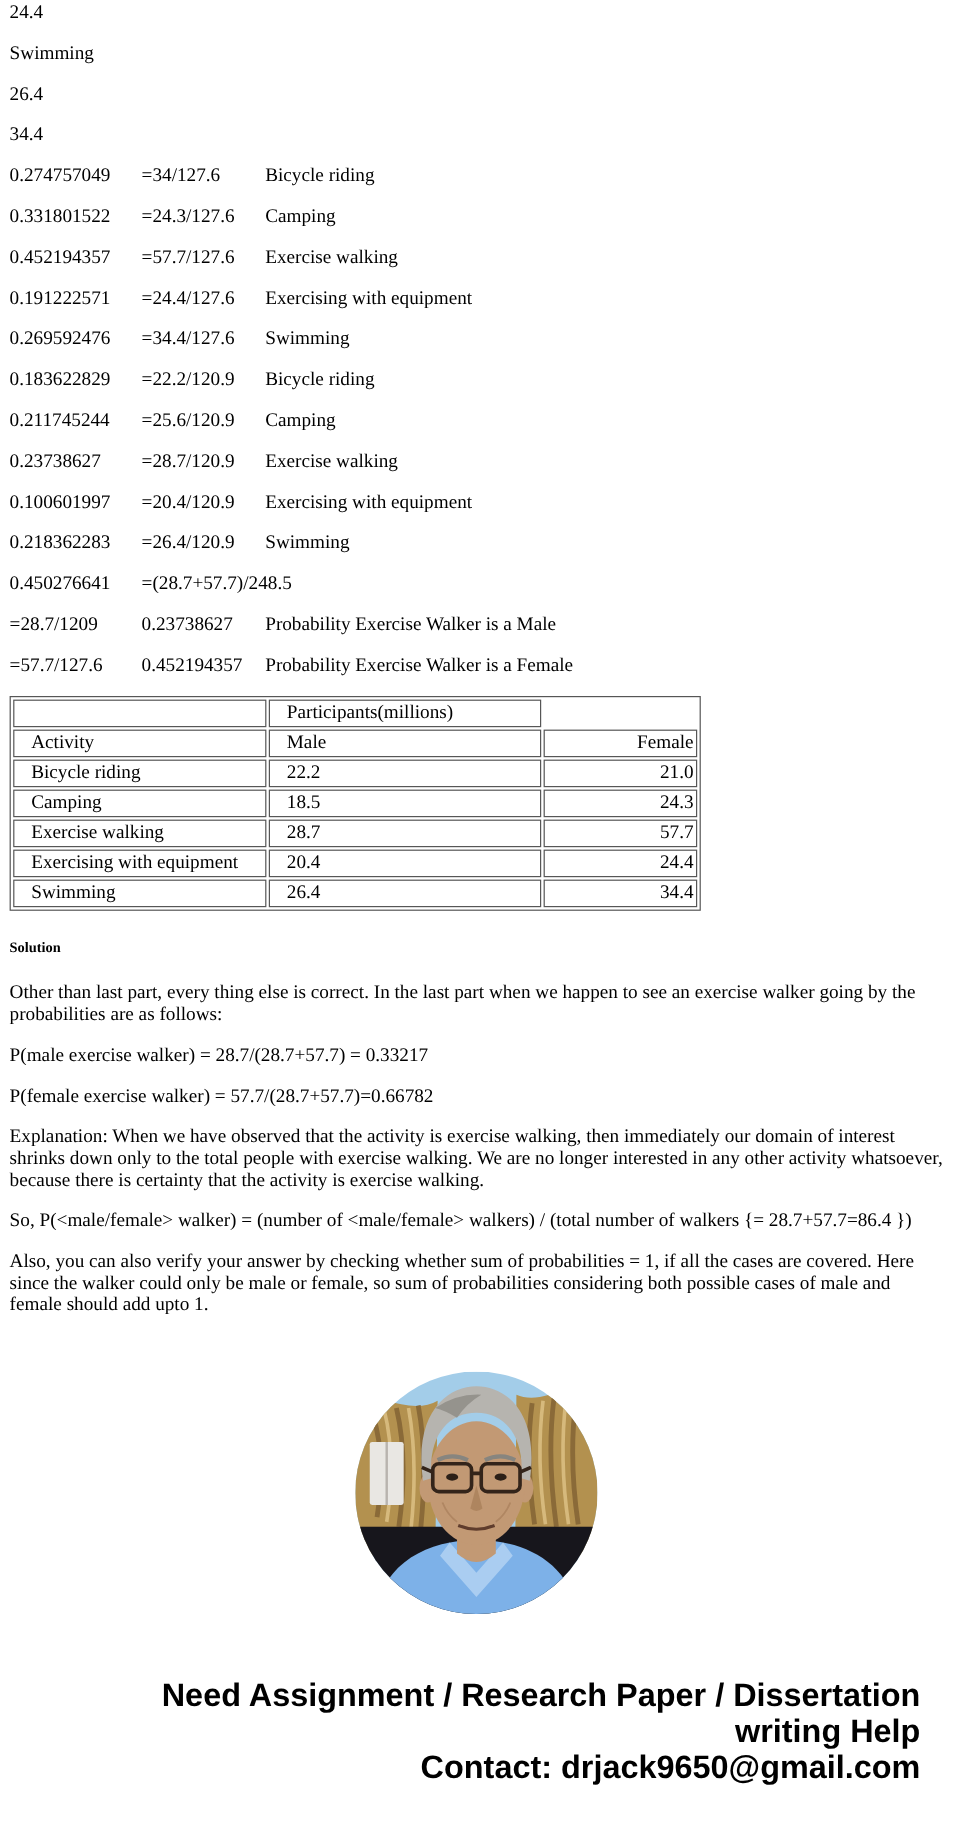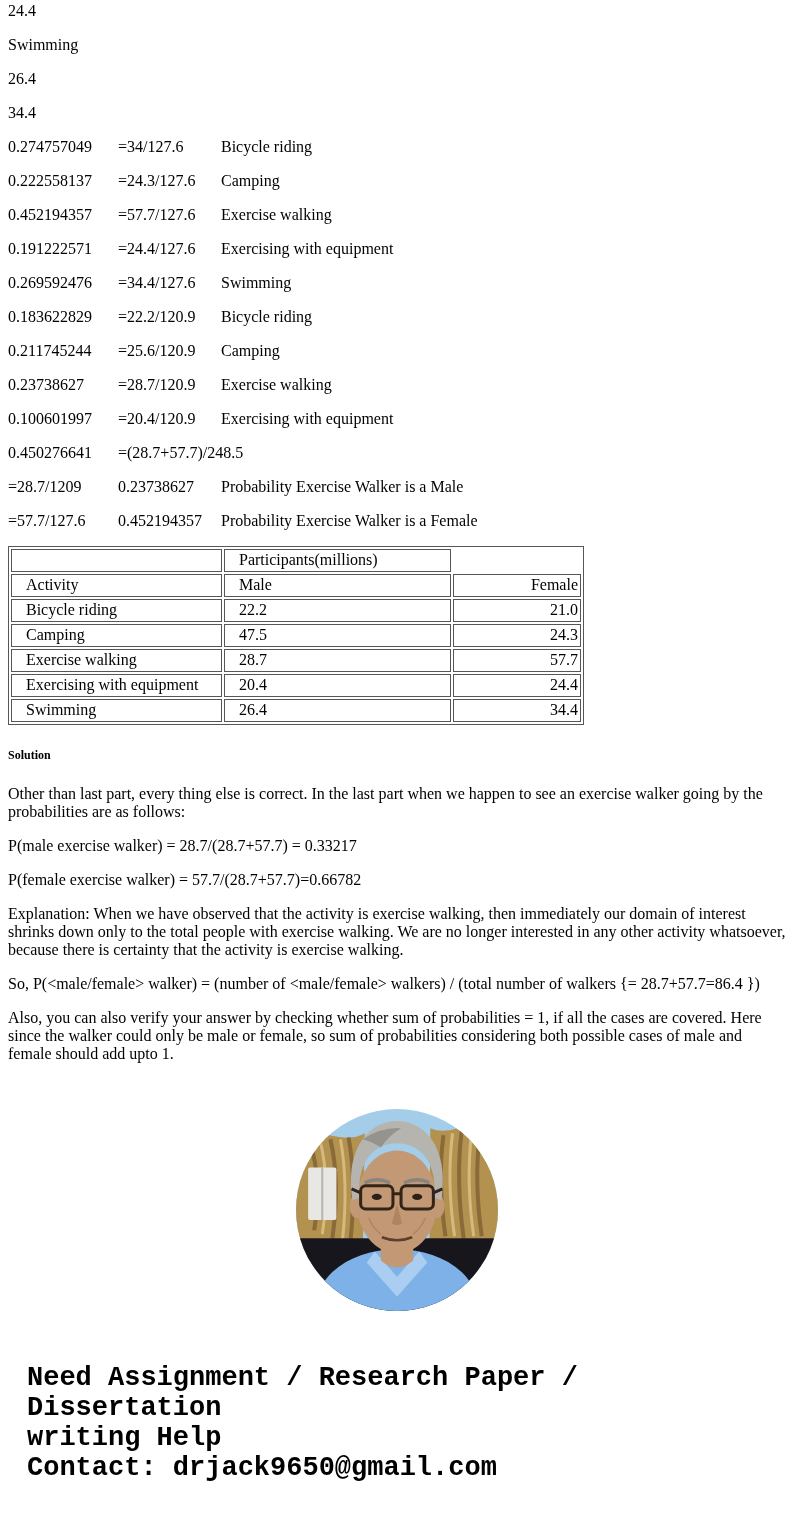--- a/index.html
+++ b/index.html
@@ -44,47 +44,48 @@
     margin: 20px 0 19px 0;
     line-height: 21px;
   }
 
   .avatar-wrap { text-align: center; margin-top: 46px; }
   svg.avatar { width: 202px; height: 202px; display: inline-block; }
 
   .footer-banner {
     margin: 48px auto 0 auto;
     max-width: 740px;
-    text-align: left;
-    font-family: Liberation Mono, monospace;
+    text-align: right;
+    font-family: Liberation Sans, sans-serif;
     font-weight: bold;
     font-size: 27px;
     line-height: 30px;
     color: #000;
   }
 </style>
 </head>
 <body>
 
 <div class="page">
 
   <p class="first">24.4</p>
   <p>Swimming</p>
   <p>26.4</p>
   <p>34.4</p>
 
   <p class="row"><span class="c1">0.274757049</span><span class="c2">=34/127.6</span><span class="c3">Bicycle riding</span></p>
-  <p class="row"><span class="c1">0.222558137</span><span class="c2">=24.3/127.6</span><span class="c3">Camping</span></p>
+  <p class="row"><span class="c1">0.331801522</span><span class="c2">=24.3/127.6</span><span class="c3">Camping</span></p>
   <p class="row"><span class="c1">0.452194357</span><span class="c2">=57.7/127.6</span><span class="c3">Exercise walking</span></p>
   <p class="row"><span class="c1">0.191222571</span><span class="c2">=24.4/127.6</span><span class="c3">Exercising with equipment</span></p>
   <p class="row"><span class="c1">0.269592476</span><span class="c2">=34.4/127.6</span><span class="c3">Swimming</span></p>
   <p class="row"><span class="c1">0.183622829</span><span class="c2">=22.2/120.9</span><span class="c3">Bicycle riding</span></p>
   <p class="row"><span class="c1">0.211745244</span><span class="c2">=25.6/120.9</span><span class="c3">Camping</span></p>
   <p class="row"><span class="c1">0.23738627</span><span class="c2">=28.7/120.9</span><span class="c3">Exercise walking</span></p>
   <p class="row"><span class="c1">0.100601997</span><span class="c2">=20.4/120.9</span><span class="c3">Exercising with equipment</span></p>
+  <p class="row"><span class="c1">0.218362283</span><span class="c2">=26.4/120.9</span><span class="c3">Swimming</span></p>
   <p class="row"><span class="c1">0.450276641</span><span class="c2">=(28.7+57.7)/248.5</span></p>
   <p class="row"><span class="c1">=28.7/1209</span><span class="c2">0.23738627</span><span class="c3">Probability Exercise Walker is a Male</span></p>
   <p class="row"><span class="c1">=57.7/127.6</span><span class="c2">0.452194357</span><span class="c3">Probability Exercise Walker is a Female</span></p>
 
   <table class="participants">
     <tbody>
         <tr>
       <td class="w1"></td>
       <td class="w2">Participants(millions)</td>
     </tr>
@@ -93,21 +94,21 @@
       <td class="w2">Male</td>
       <td class="w3">Female</td>
     </tr>
     <tr>
       <td class="w1">Bicycle riding</td>
       <td class="w2">22.2</td>
       <td class="w3">21.0</td>
     </tr>
     <tr>
       <td class="w1">Camping</td>
-      <td class="w2">47.5</td>
+      <td class="w2">18.5</td>
       <td class="w3">24.3</td>
     </tr>
     <tr>
       <td class="w1">Exercise walking</td>
       <td class="w2">28.7</td>
       <td class="w3">57.7</td>
     </tr>
     <tr>
       <td class="w1">Exercising with equipment</td>
       <td class="w2">20.4</td>

